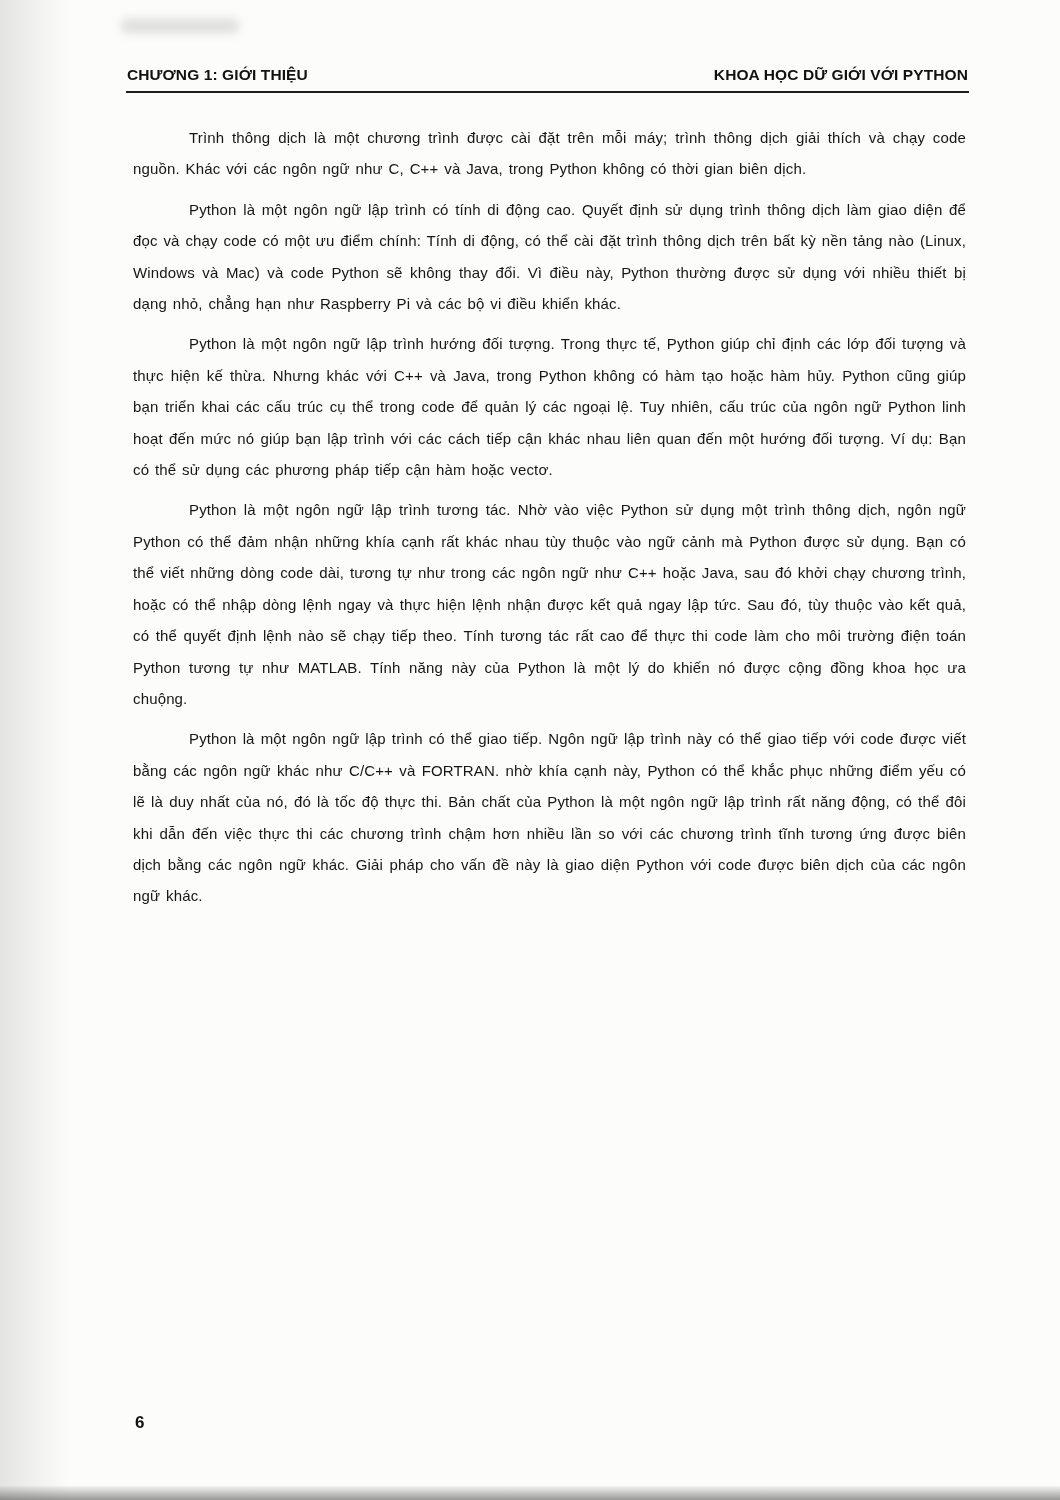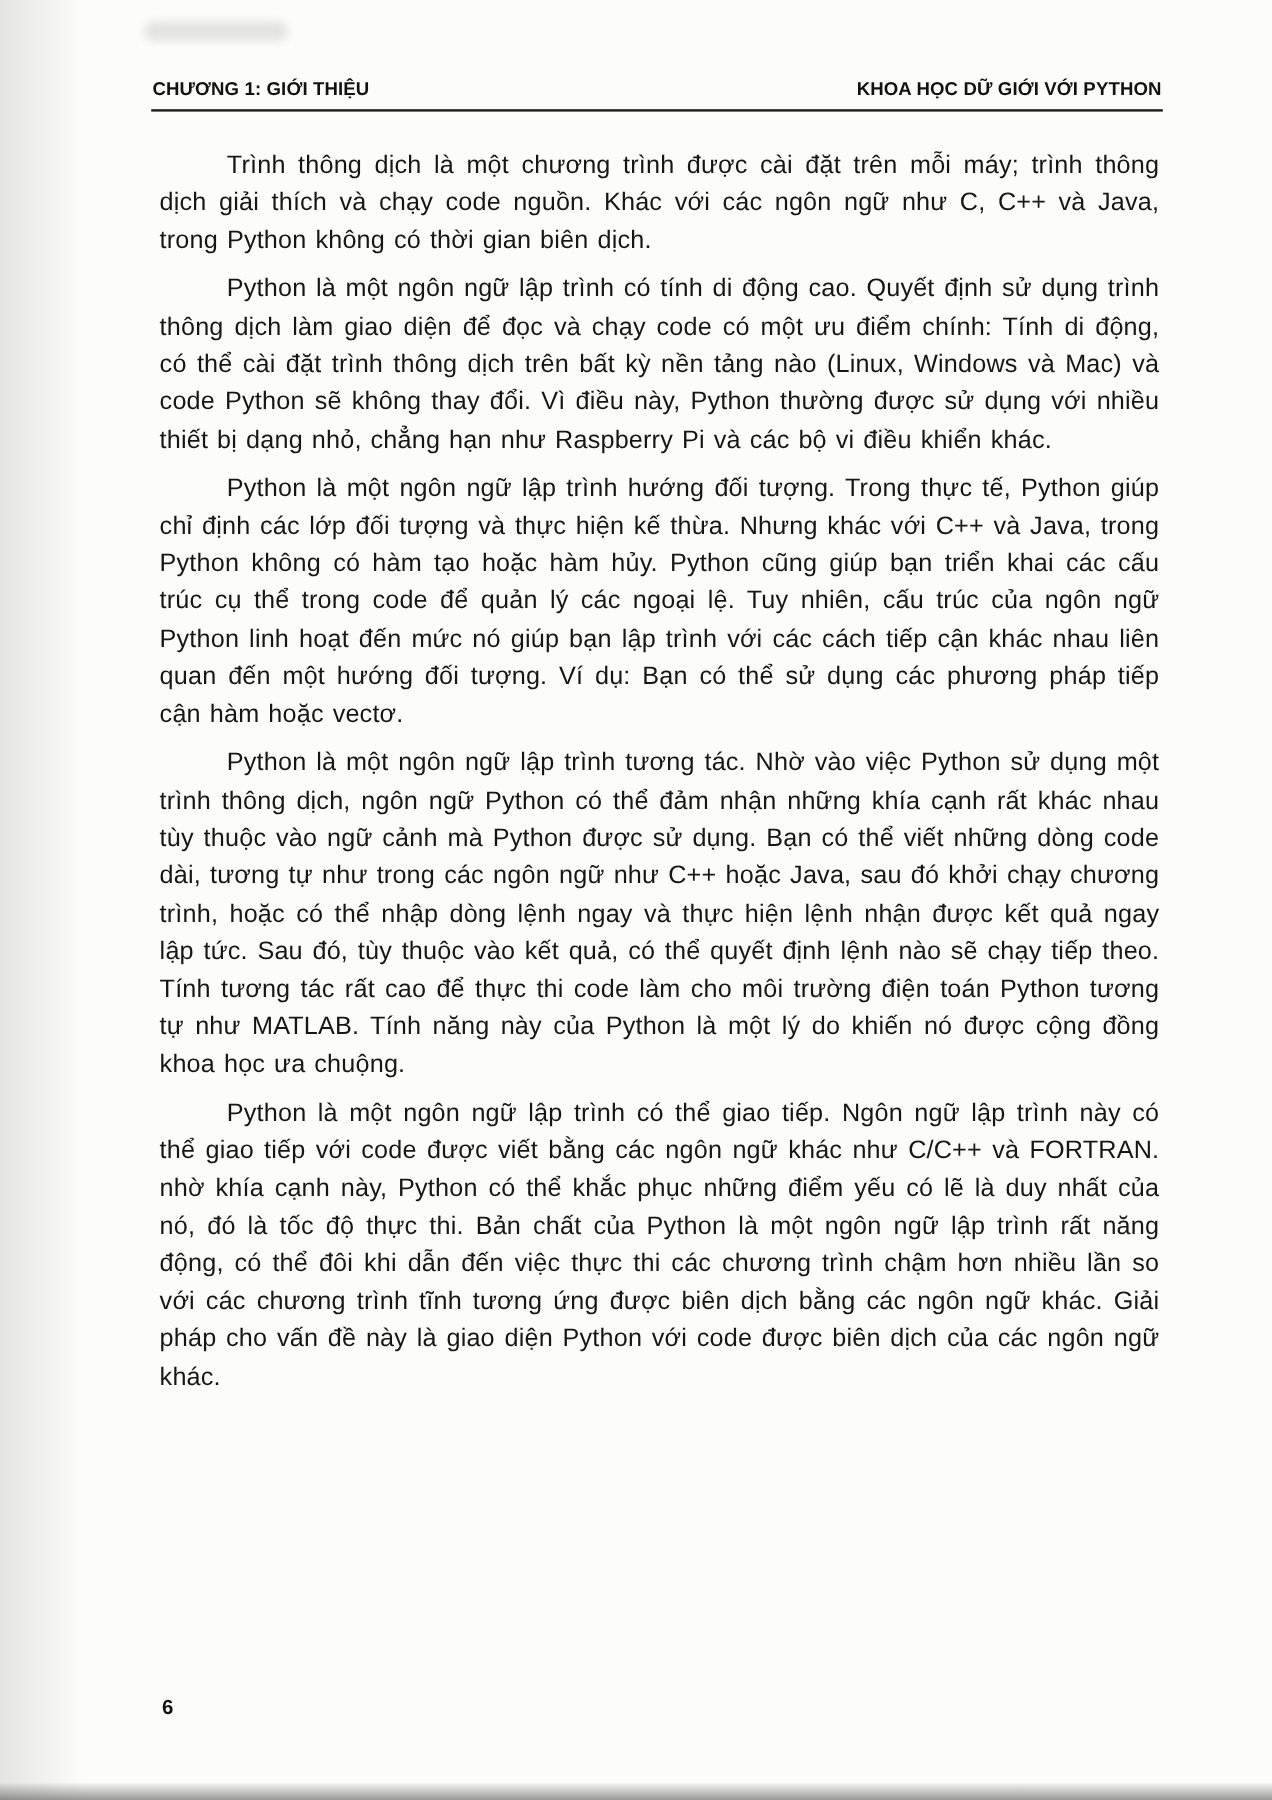--- a/index.html
+++ b/index.html
@@ -61,21 +61,21 @@
     right: 91px;
     top: 91px;
     height: 2px;
     background: #1c1c1c;
   }
   .body-text {
     position: absolute;
     left: 133px;
     right: 94px;
     top: 122px;
-    font-size: 21px;
+    font-size: 15px;
     line-height: 31.4px;
     text-align: justify;
     color: #161616;
     letter-spacing: 0.15px;
     word-spacing: 1.5px;
   }
   .body-text p {
     margin: 0 0 9px 0;
     text-indent: 56px;
   }

